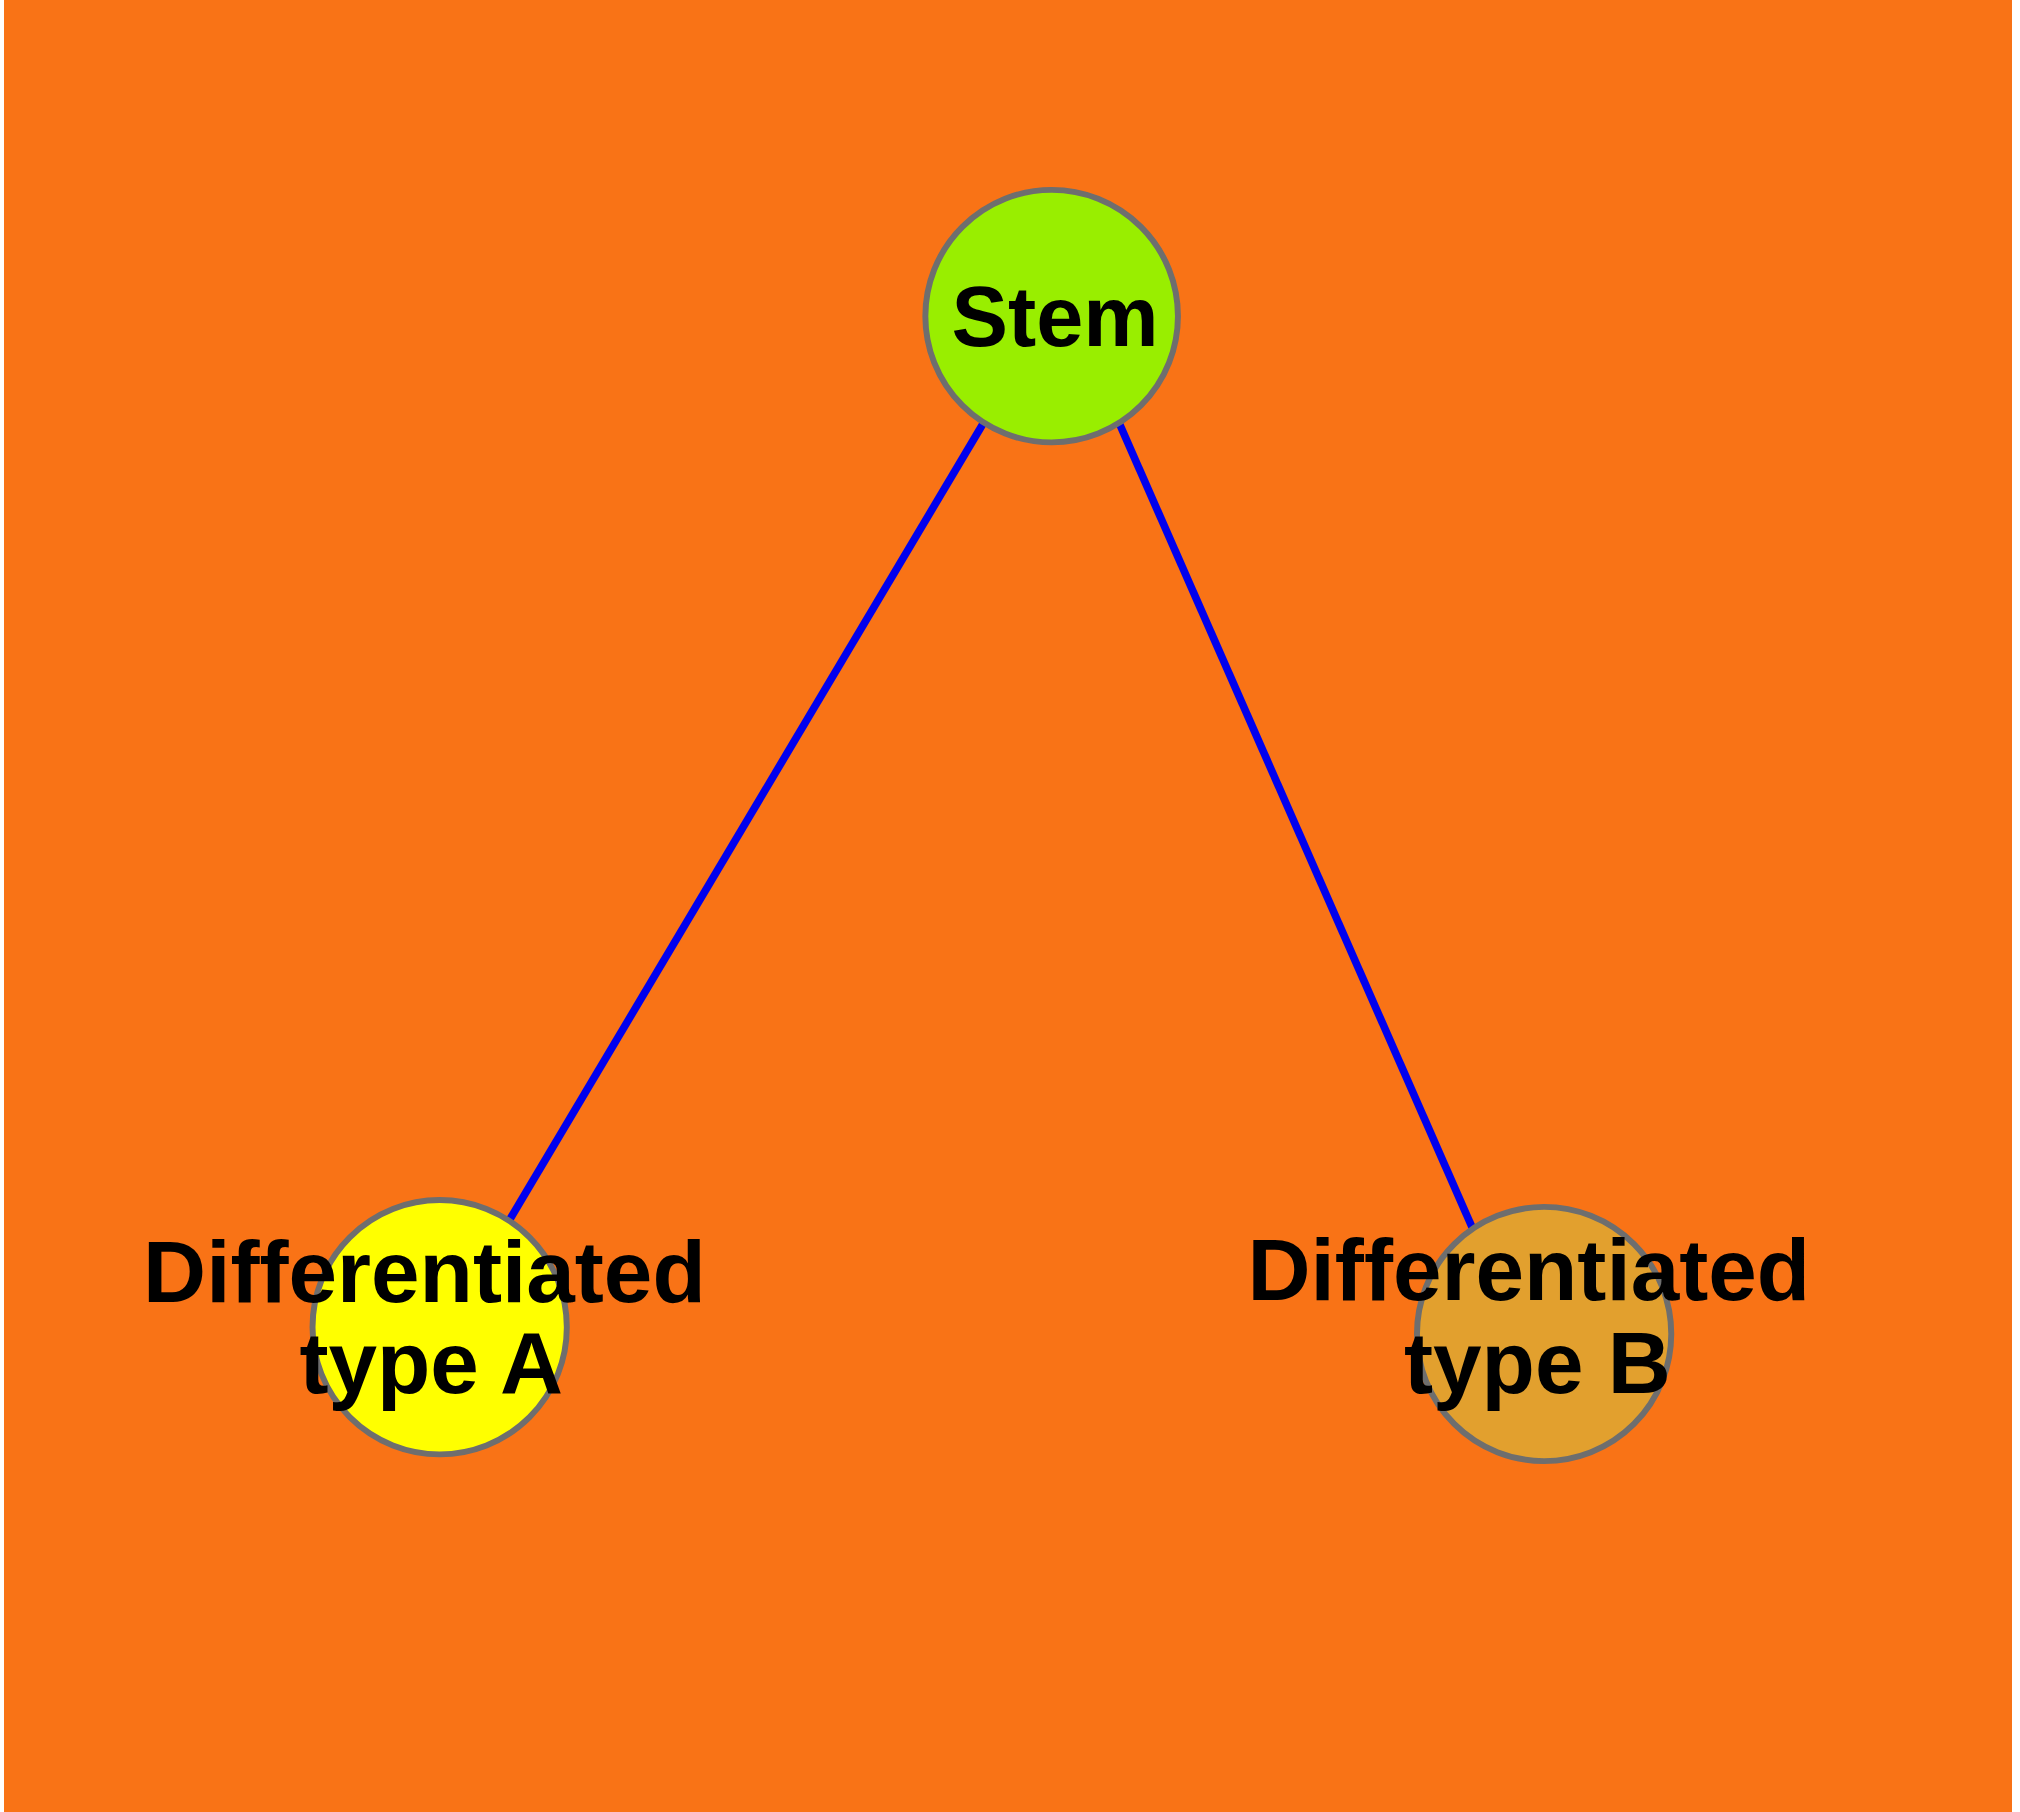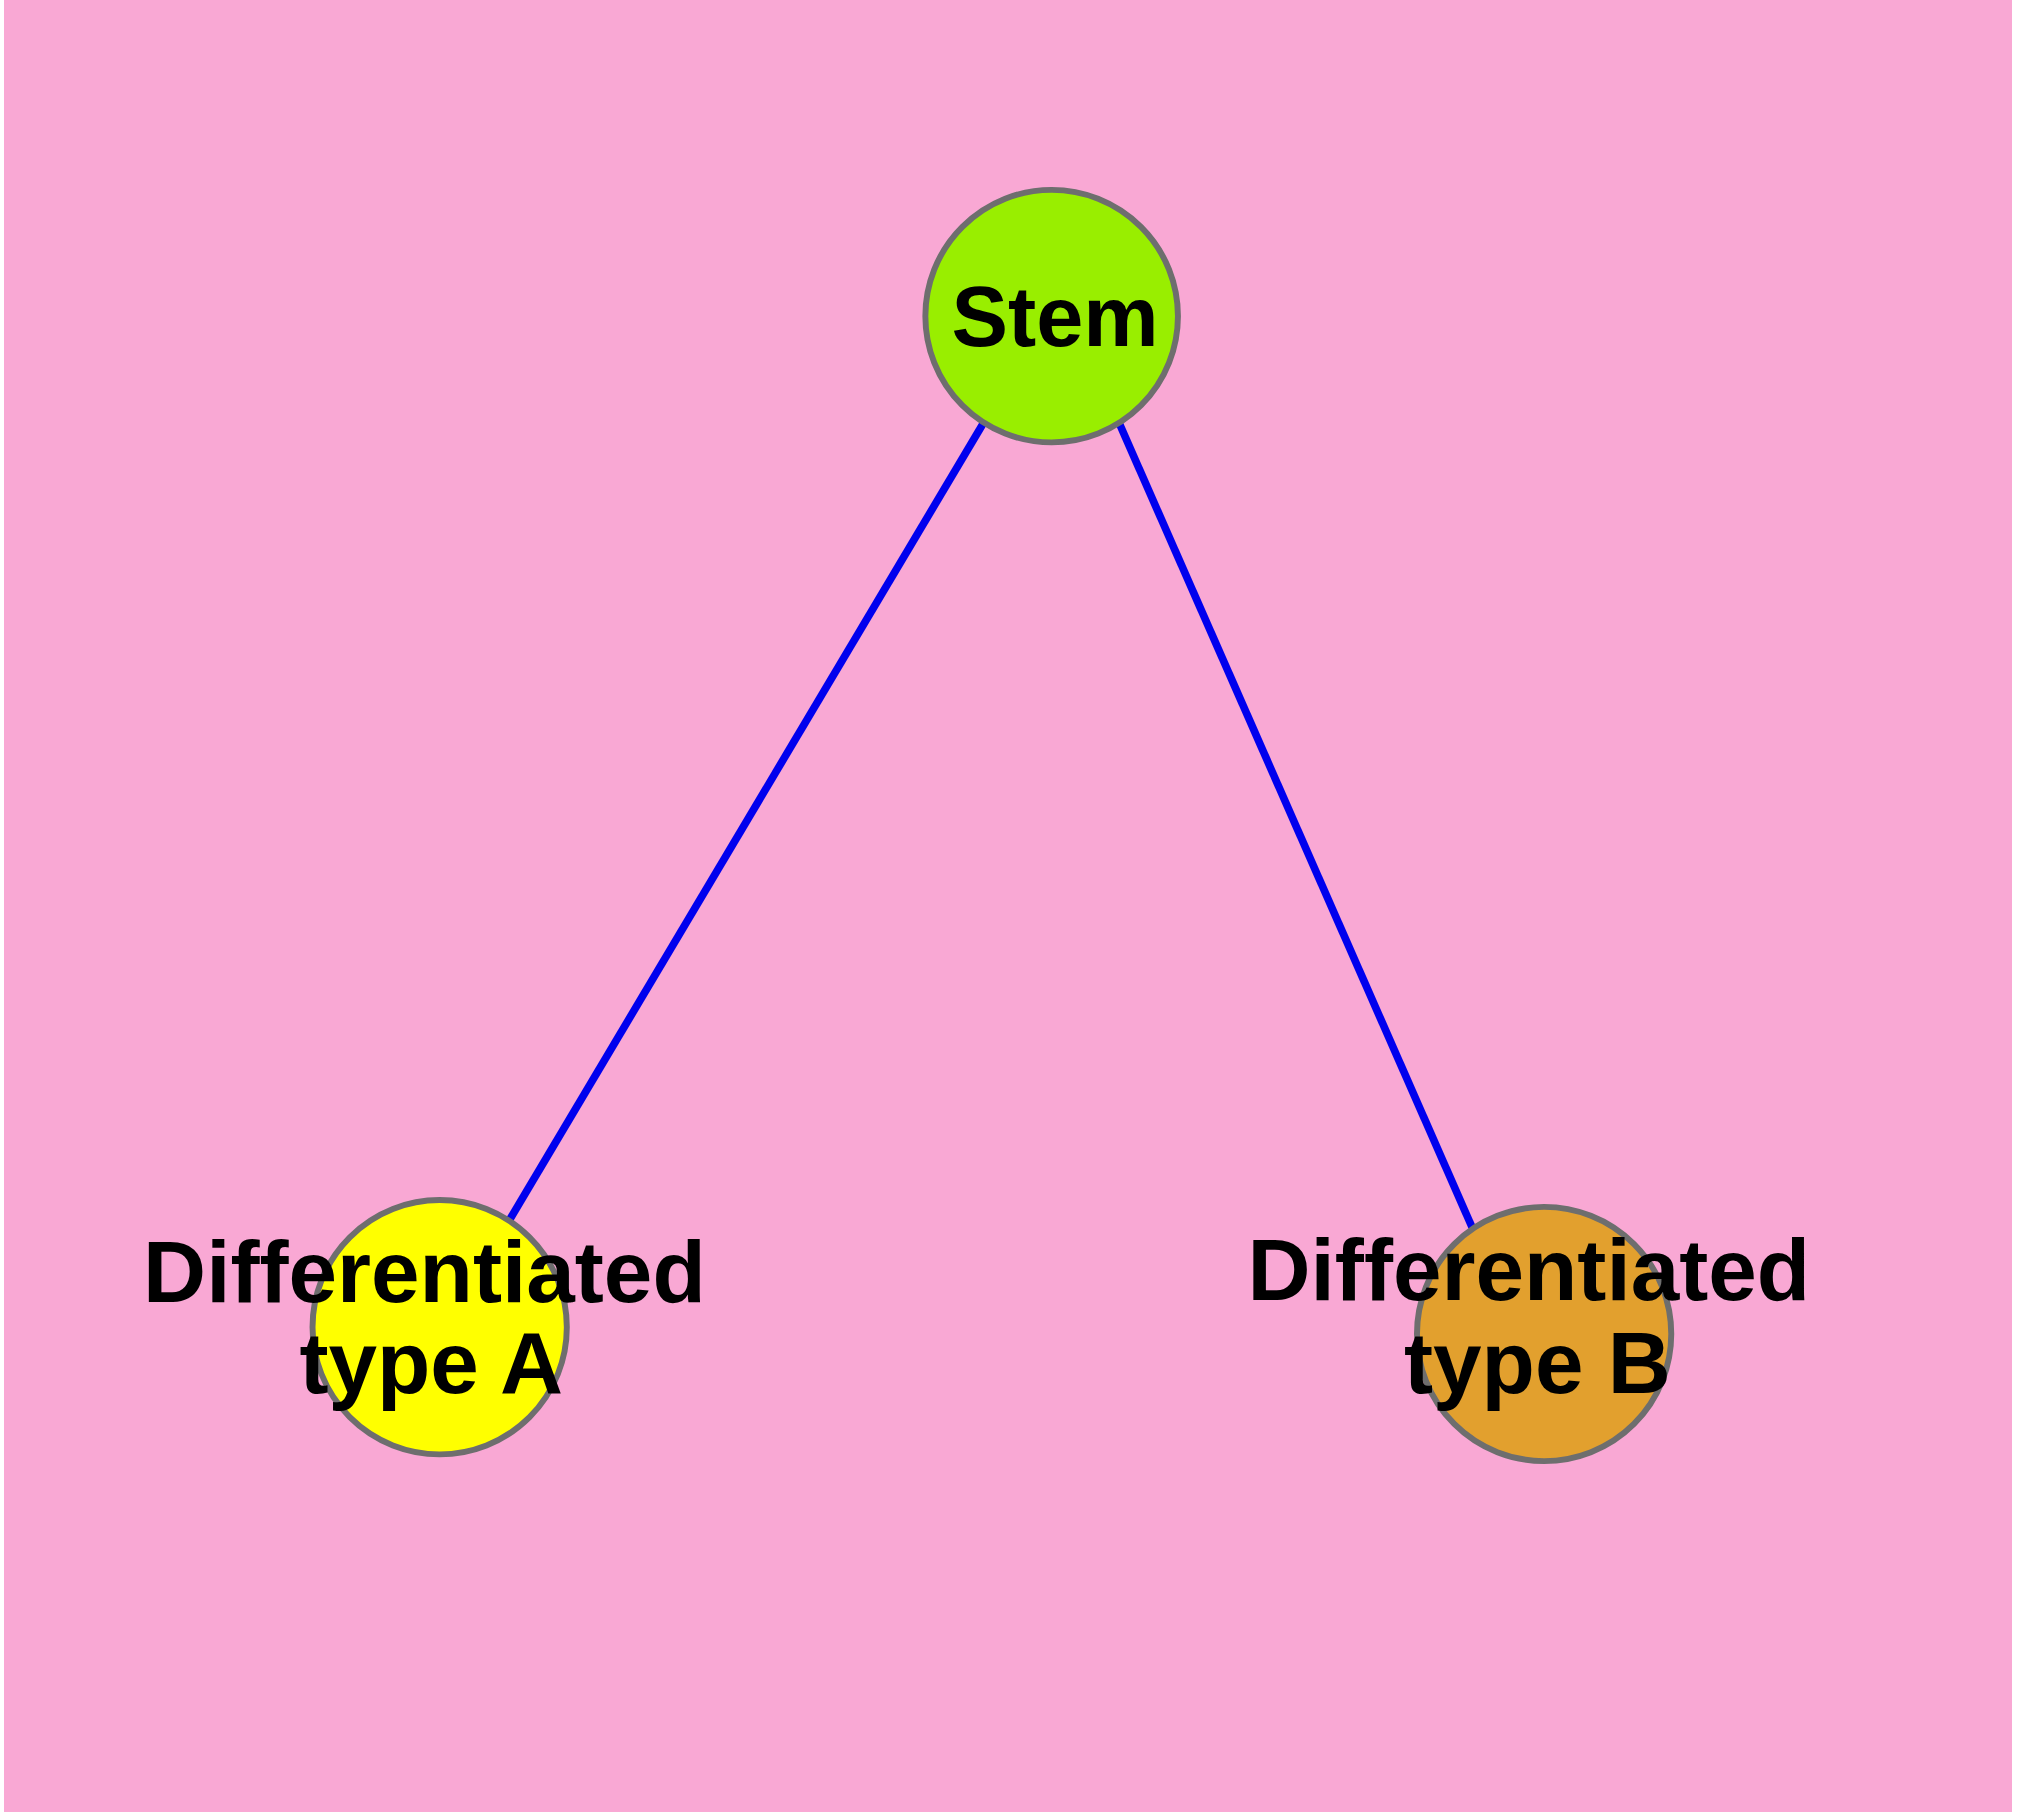--- a/index.html
+++ b/index.html
@@ -50,21 +50,21 @@
     dominant-baseline: auto;
     white-space: pre;
   }
   .label-stem { font-size: 100px; }
   .label-leaf { font-size: 103px; }
 </style>
 </head>
 <body>
 
 <div id="root">
-  <div id="canvas" style="background: #f9a8d4;">
+  <div id="canvas" style="background: #f97316;">
     <svg class="graph" viewBox="0 0 2369 2138" preserveAspectRatio="none">
 
       <g>
         <line class="edge-line" x1="1155" y1="500" x2="596" y2="1440" stroke="#0000ee"></line>
         <line class="edge-line" x1="1316" y1="500" x2="1732" y2="1448" stroke="#0000ee"></line>
       </g>
 
       <g>
 
         <g>

